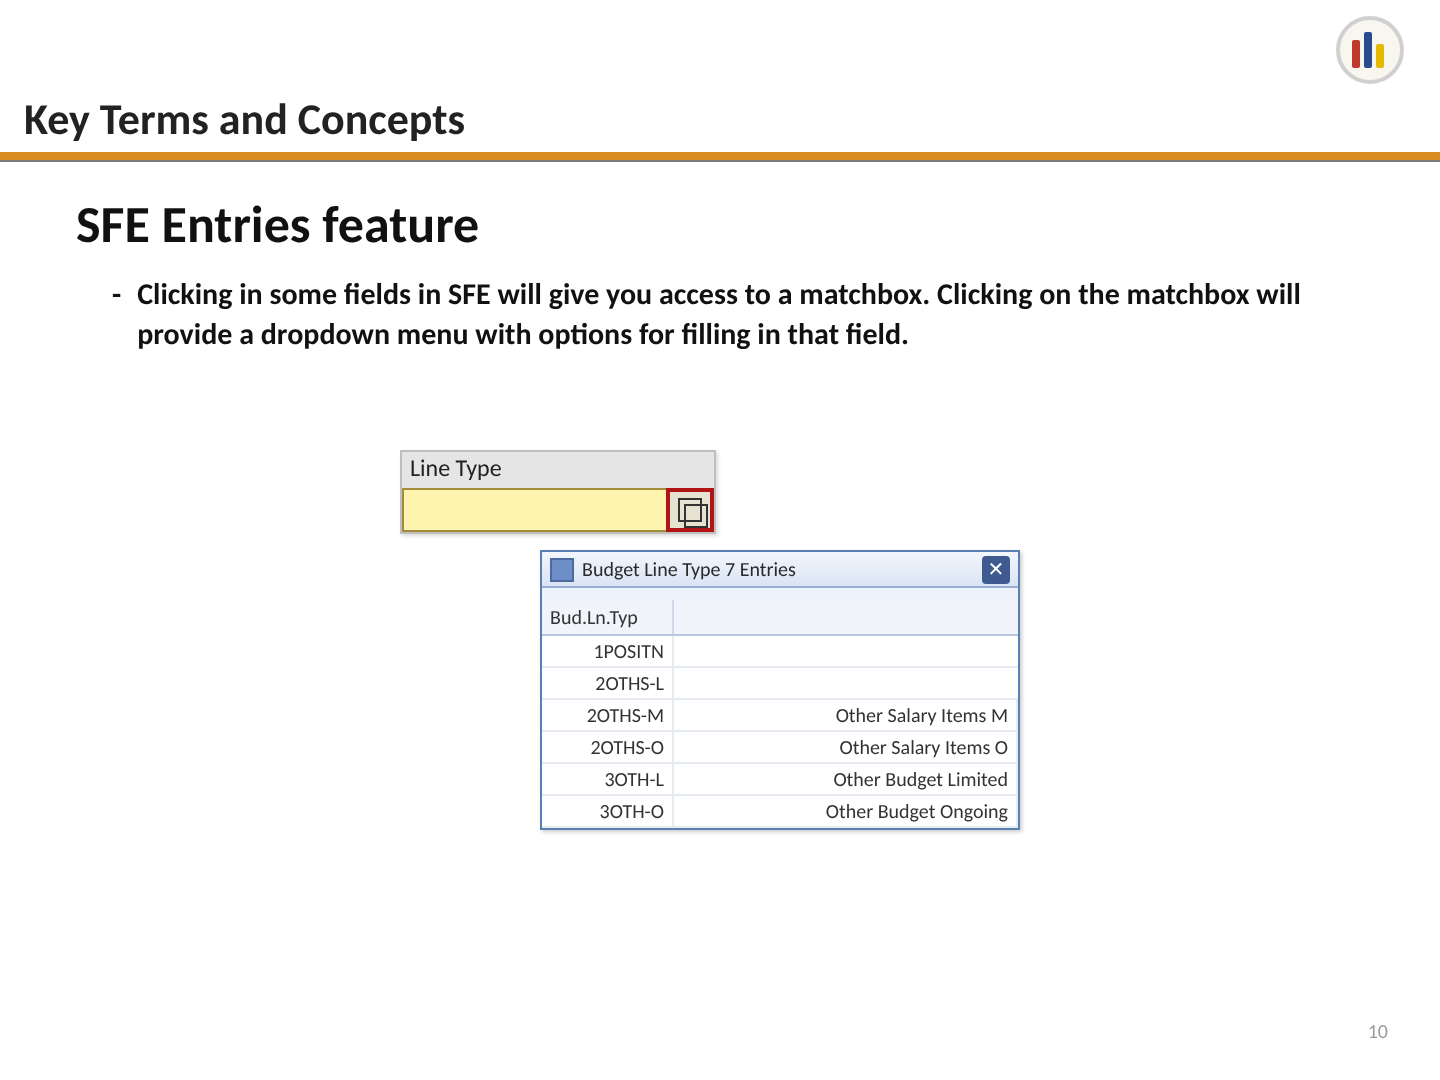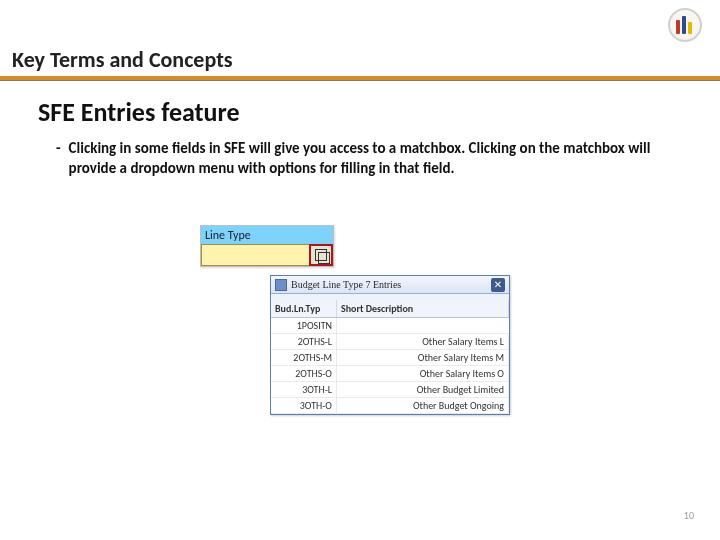--- a/index.html
+++ b/index.html
@@ -38,21 +38,21 @@
     display: flex; align-items: flex-start; gap: 8px;
     font-size: 15px; font-weight: 600; line-height: 1.35; color: #111;
   }
   .bullet-row .dash { flex: 0 0 auto; }
 
   .screenshot-block {
     position: absolute; top: 225px; left: 200px; width: 300px;
   }
 
   .line-type-box {
-    border: 1px solid #bfbfbf; width: 134px; background: #7dd3fc;
+    border: 1px solid #bfbfbf; width: 158px; background: #e5e5e5;
     box-shadow: 1px 1px 2px rgba(0,0,0,0.15);
   }
   .line-type-label { font-size: 12px; padding: 2px 4px; color: #222; }
   .field-row { display: flex; align-items: stretch; height: 22px; }
   .field {
     flex: 1; background: #fff3b0; border: 1px solid #a58c3a; border-right: none;
   }
   .matchbox-btn {
     width: 24px; border: 2px solid #b01515; background: #e7e3d3;
     display: flex; align-items: center; justify-content: center;
@@ -62,34 +62,34 @@
 
   .dropdown-panel {
     margin-top: 8px; margin-left: 70px; width: 240px;
     border: 1px solid #5a7fb3; background: #eef3fb;
     box-shadow: 1px 1px 2px rgba(0,0,0,0.2);
     font-size: 10px; color: #333;
   }
   .dropdown-titlebar {
     background: linear-gradient(#f3f6fc, #d9e4f5);
     border-bottom: 1px solid #9aaed0;
-    display: flex; align-items: center; height: 18px; padding: 0 4px; font-family: Liberation Serif, serif;
+    display: flex; align-items: center; height: 18px; padding: 0 4px;
   }
   .dropdown-titlebar .tb-icon {
     width: 12px; height: 12px; background: #6e8ec8; border: 1px solid #4c6aa0; margin-right: 4px;
   }
   .dropdown-titlebar .tb-title { flex: 1; font-size: 10px; color: #2a2a2a; }
   .dropdown-titlebar .tb-close {
     width: 14px; height: 14px; background: #3f5a8f; color: #fff; font-size: 10px; line-height: 14px; text-align: center; border-radius: 2px;
   }
 
   .dropdown-headers {
     display: flex; border-bottom: 1px solid #b8c6de; background: #f1f4fa; margin-top: 6px;
   }
-  .dropdown-headers div { padding: 2px 4px; border-right: 1px solid #cfd9ea; font-weight: bold; }
+  .dropdown-headers div { padding: 2px 4px; border-right: 1px solid #cfd9ea; }
   .col-code { width: 66px; }
   .col-desc { flex: 1; }
 
   .dropdown-rows { background: #fff; text-align: right; }
   .dropdown-rows .row { display: flex; border-bottom: 1px solid #e5eaf3; }
   .dropdown-rows .row div { padding: 1px 4px; border-right: 1px solid #e5eaf3; white-space: nowrap; overflow: hidden; text-overflow: ellipsis; }
   .dropdown-rows .row .col-code { width: 66px; }
   .dropdown-rows .row .col-desc { flex: 1; }
 
   .page-num {
@@ -133,29 +133,27 @@
     </div>
 
     <div class="dropdown-panel">
       <div class="dropdown-titlebar">
         <div class="tb-icon"></div>
         <div class="tb-title">Budget Line Type 7 Entries</div>
         <div class="tb-close">✕</div>
       </div>
       <div class="dropdown-headers">
         <div class="col-code">Bud.Ln.Typ</div>
-        <div class="col-desc">Short Description</div>
       </div>
       <div class="dropdown-rows">
         <div class="row">
           <div class="col-code">1POSITN</div>
         </div>
         <div class="row">
           <div class="col-code">2OTHS-L</div>
-          <div class="col-desc">Other Salary Items L</div>
         </div>
         <div class="row">
           <div class="col-code">2OTHS-M</div>
           <div class="col-desc">Other Salary Items M</div>
         </div>
         <div class="row">
           <div class="col-code">2OTHS-O</div>
           <div class="col-desc">Other Salary Items O</div>
         </div>
         <div class="row">

